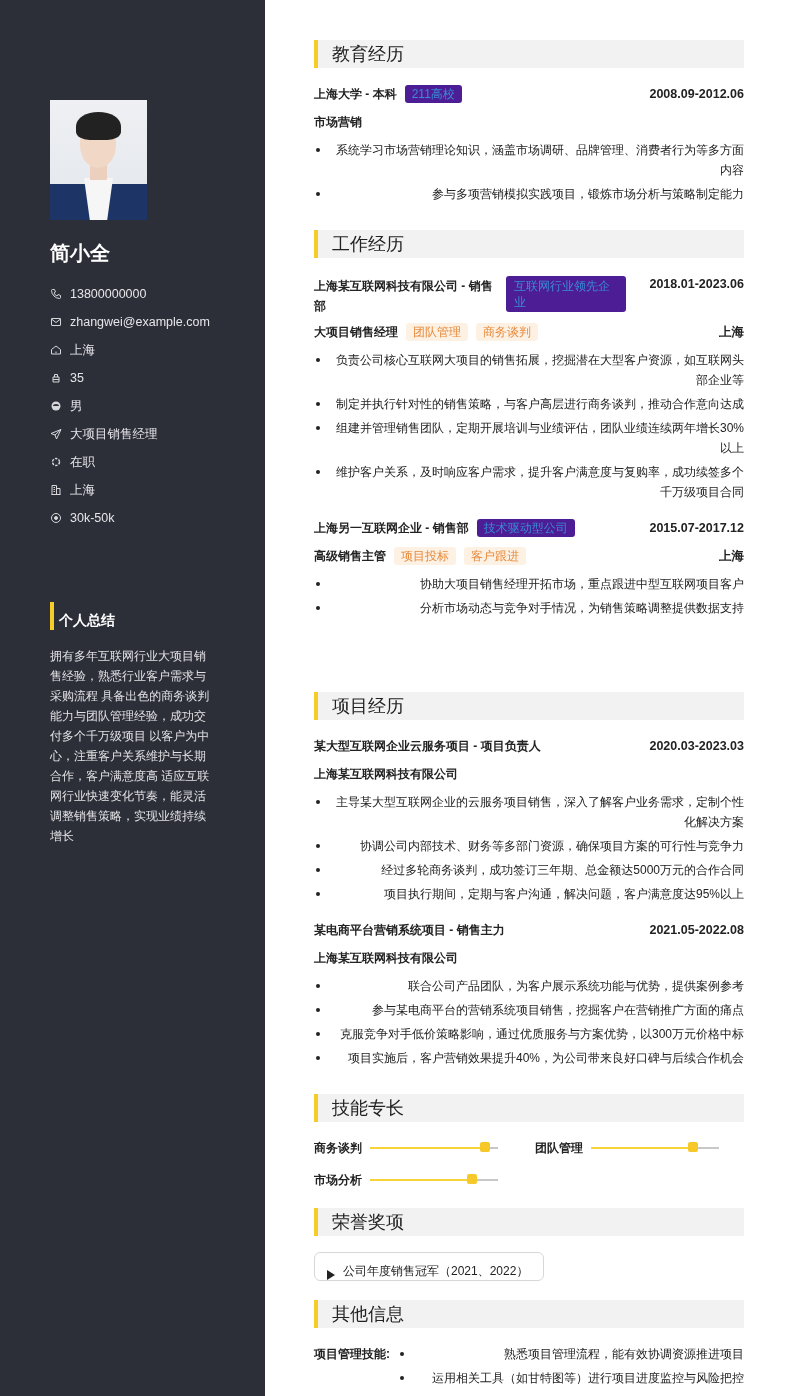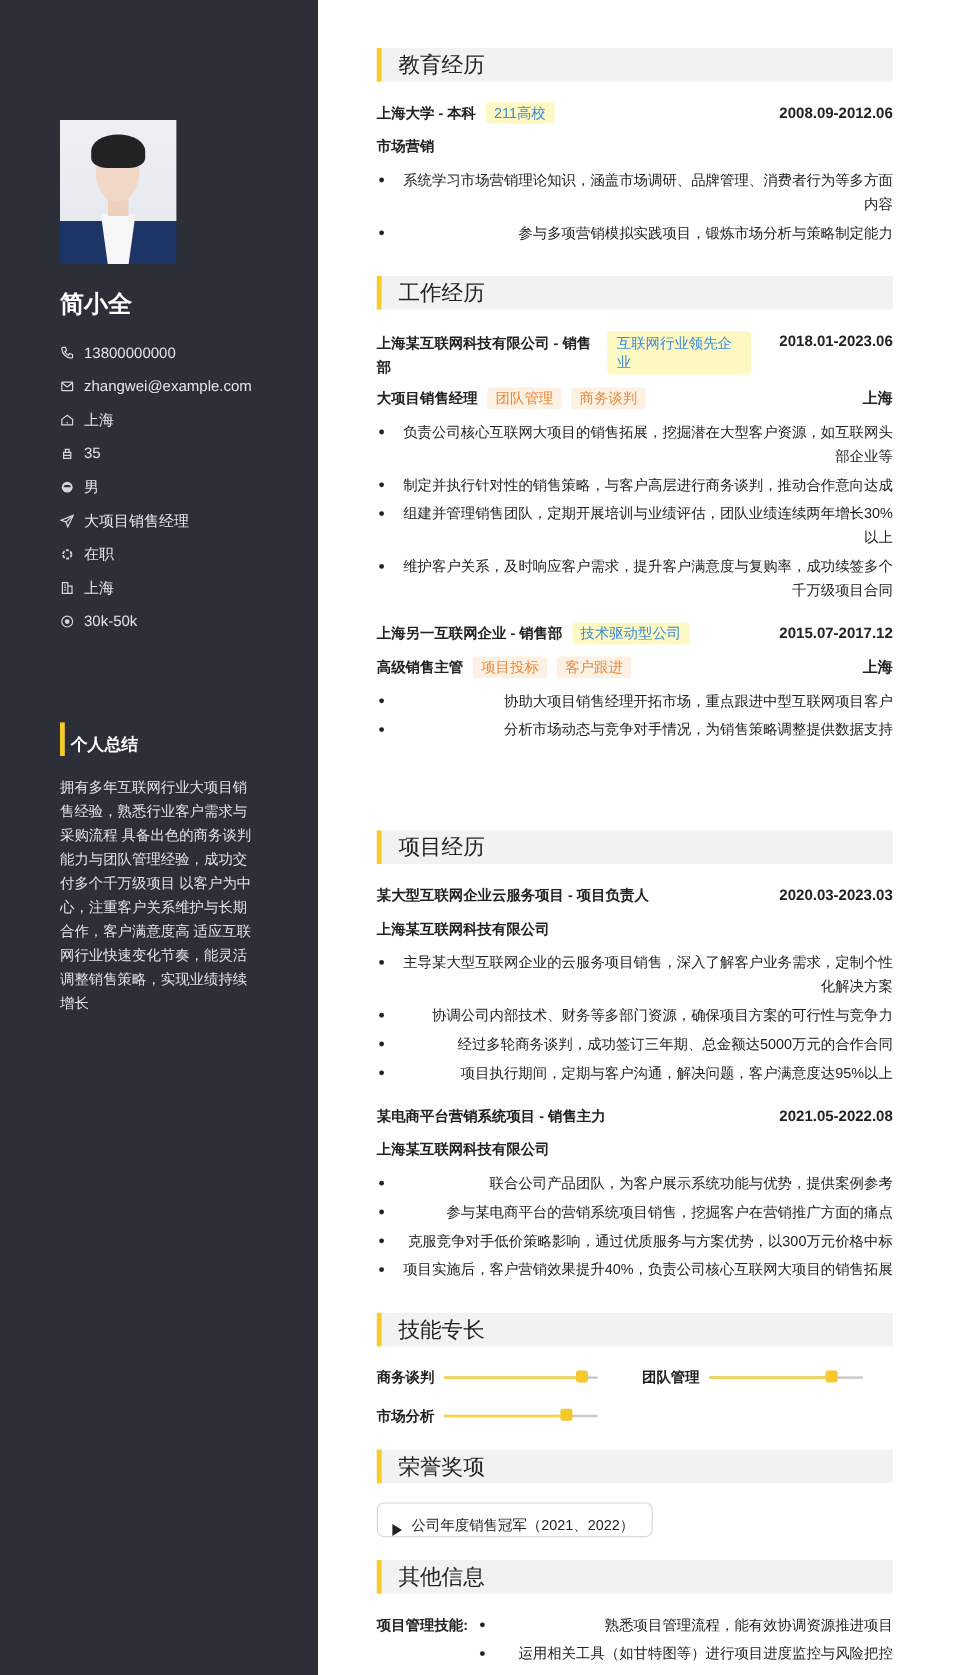--- a/index.html
+++ b/index.html
@@ -21,21 +21,21 @@
   .summary-text { position: absolute; left: 50px; top: 646px; width: 164px; font-size: 12px; line-height: 20px; color: #e3e3e6; }
 
   .main { position: absolute; left: 314px; top: 0; width: 430px; }
   .sec-head { position: absolute; left: 0; width: 430px; height: 28px; background: #f2f2f2; display: flex; align-items: center; }
   .sec-head .bar { width: 4px; height: 28px; background: #f6cd28; }
   .sec-head .t { margin-left: 14px; font-size: 18px; font-weight: normal; color: #222; }
   .row { position: absolute; left: 0; width: 430px; display: flex; align-items: center; font-size: 12px; }
   .row .b { font-weight: bold; color: #222; }
   .row .right { margin-left: auto; font-weight: bold; color: #222; font-size: 12.5px; }
   .tag { display: inline-block; padding: 1px 7px; font-size: 12px; line-height: 16px; margin-left: 8px; border-radius: 3px; }
-  .tag.blue { background: #fef9c3; color: #3a8ad6; }
+  .tag.blue { background: #4c1d95; color: #3a8ad6; }
   .tag.orange { background: #fdf1e4; color: #e8893a; }
   .bullets { position: absolute; left: 0; width: 430px; list-style: none; text-align: right; }
   .bullets li { position: relative; padding-left: 18px; font-size: 12px; line-height: 20px; margin-bottom: 4px; color: #222; }
   .bullets li::before { content: ""; position: absolute; left: 2px; top: 8px; width: 4px; height: 4px; background: #222; border-radius: 50%; }
   .skill { position: absolute; display: flex; align-items: center; font-size: 12px; font-weight: bold; }
   .skill .track { position: relative; width: 128px; height: 2px; background: #c8c8c8; margin-left: 14px; }
   .skill .fill { position: absolute; left: 0; top: 0; height: 2px; background: #f6d43a; }
   .skill .thumb { position: absolute; top: -5px; width: 10px; height: 10px; background: #f6c829; border-radius: 2px; margin-left: -5px; }
   .award { position: absolute; left: 0; top: 1252px; width: 230px; height: 29px; border: 1px solid #d8d8d8; border-radius: 6px; display: flex; align-items: flex-end; padding-left: 12px; font-size: 12px; }
   .award .tri { width: 0; height: 0; border-left: 8px solid #222; border-top: 5px solid transparent; border-bottom: 5px solid transparent; margin-right: 8px; }
@@ -224,21 +224,21 @@
     <span class="b">某电商平台营销系统项目 - 销售主力</span>
     <span class="right">2021.05-2022.08</span>
   </div>
   <div class="row" style="top:948px;height:20px">
     <span class="b">上海某互联网科技有限公司</span>
   </div>
   <ul class="bullets" style="top:976px">
     <li>联合公司产品团队，为客户展示系统功能与优势，提供案例参考</li>
     <li>参与某电商平台的营销系统项目销售，挖掘客户在营销推广方面的痛点</li>
     <li>克服竞争对手低价策略影响，通过优质服务与方案优势，以300万元价格中标</li>
-    <li>项目实施后，客户营销效果提升40%，负责公司核心互联网大项目的销售拓展</li>
+    <li>项目实施后，客户营销效果提升40%，为公司带来良好口碑与后续合作机会</li>
   </ul>
 
   <div class="sec-head" style="top:1094px">
     <span class="bar"></span>
     <span class="t">技能专长</span>
   </div>
   <div class="skill" style="left:0;top:1138px;height:20px">
     <span>商务谈判</span>
     <div class="track" style="margin-left:8px">
       <div class="fill" style="width:90%"></div>

